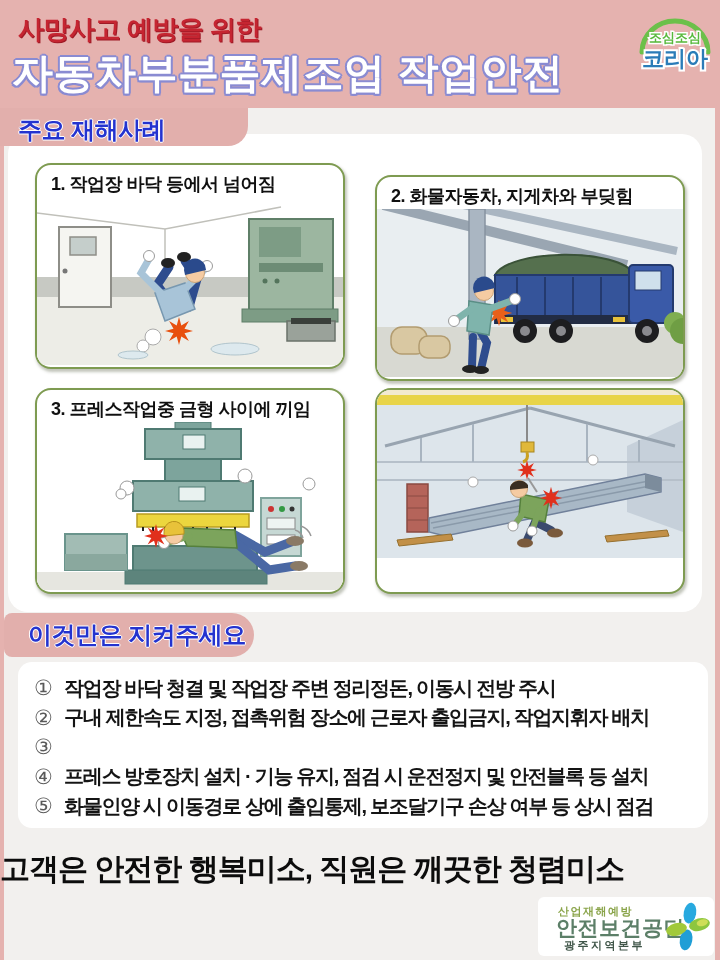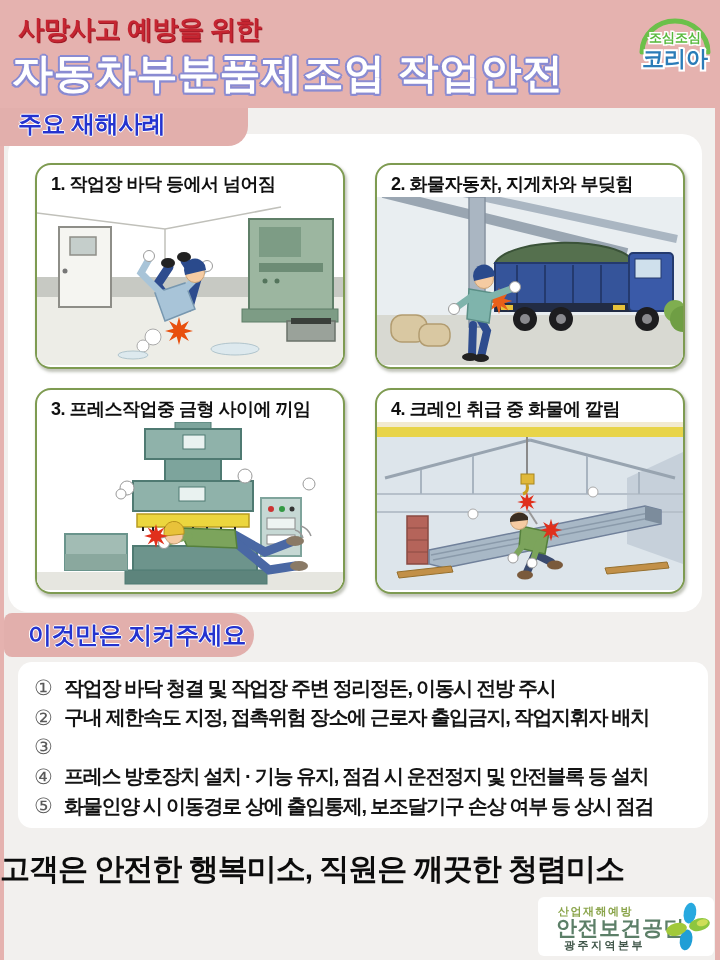--- a/index.html
+++ b/index.html
@@ -22,21 +22,21 @@
     text-shadow:-2px 0 0 #8a8bd2,2px 0 0 #8a8bd2,0 -2px 0 #8a8bd2,0 2px 0 #8a8bd2,
                 -1.5px -1.5px 0 #8a8bd2,1.5px -1.5px 0 #8a8bd2,
                 -1.5px 1.5px 0 #8a8bd2,1.5px 1.5px 0 #8a8bd2;
   }
   .campaign-logo{position:absolute;left:634px;top:12px;width:82px;height:68px;}
 
   
   .tab-cases{
     position:absolute;left:0;top:108px;width:248px;height:38px;
     background:#e2afac;border-radius:0 0 20px 0;z-index:3;
-    display:flex;align-items:flex-start;padding-left:18px;box-sizing:border-box;
+    display:flex;align-items:flex-end;padding-left:18px;box-sizing:border-box;
   }
   .bar-rules{
     position:absolute;left:4px;top:613px;width:250px;height:44px;
     background:#e2afac;border-radius:8px 22px 22px 8px;z-index:3;
     display:flex;align-items:center;padding-left:24px;box-sizing:border-box;
   }
   .section-label{
     font-size:24px;font-weight:800;color:#2433cf;letter-spacing:-0.5px;white-space:nowrap;
     text-shadow:-1px 0 0 #fff,1px 0 0 #fff,0 -1px 0 #fff,0 1px 0 #fff;
   }
@@ -44,21 +44,21 @@
   
   .card-cases{
     position:absolute;left:8px;top:134px;width:694px;height:478px;
     background:#ffffff;border-radius:20px;z-index:1;
   }
   .panel{
     position:absolute;width:310px;height:206px;box-sizing:border-box;
     background:#fff;border:2px solid #7e9b51;border-radius:16px;
     box-shadow:1.5px 2.5px 3px rgba(80,90,60,0.35);z-index:2;overflow:hidden;
   }
-  .panel.p1{left:35px;top:163px;} .panel.p2{left:375px;top:163px;}
+  .panel.p1{left:35px;top:163px;} .panel.p2{left:375px;top:175px;}
   .panel.p3{left:35px;top:388px;} .panel.p4{left:375px;top:388px;}
   .panel-caption{
     padding:7px 12px 1px 14px;font-size:18px;font-weight:800;color:#101010;
     letter-spacing:-0.5px;white-space:nowrap;
   }
   .panel svg{display:block;}
 
   
   .card-rules{
     position:absolute;left:18px;top:662px;width:690px;height:166px;box-sizing:border-box;
@@ -229,21 +229,20 @@
       <polygon points="142,106 198,108 200,126 150,124" fill="#7ca45c" stroke="#55803c" stroke-width="1.5"></polygon>
       <polyline points="152,114 132,120" fill="none" stroke="#7ca45c" stroke-width="7" stroke-linecap="round"></polyline>
       <circle cx="127" cy="121" r="5.5" fill="#fff" stroke="#9a9a9a"></circle>
       <circle cx="137" cy="113" r="9" fill="#f5cba2" stroke="#caa378"></circle>
       <path d="M127,111 A10,10 0 0 1 147,108 L147,112 L127,114 Z" fill="#e8c23a" stroke="#b8921c"></path>
       <polygon transform="translate(119,114) scale(0.85)" fill="#e0301c" points="0,-14 2.3,-5.5 9.9,-9.9 5.5,-2.3 14,0 5.5,2.3 9.9,9.9 2.3,5.5 0,14 -2.3,5.5 -9.9,9.9 -5.5,2.3 -14,0 -5.5,-2.3 -9.9,-9.9 -2.3,-5.5"></polygon>
     </svg>
   </div>
 
   <div class="panel p4">
-    <div class="panel-caption">4. 크레인 취급 중 화물에 깔림</div>
     <svg width="306" height="168" viewBox="0 0 306 168">
       <rect x="0" y="0" width="306" height="168" fill="#dde5eb"></rect>
       <rect x="0" y="0" width="306" height="5" fill="#f2ead0"></rect>
       <rect x="0" y="5" width="306" height="10" fill="#e8d449"></rect>
       <polygon points="250,56 306,30 306,142 250,122" fill="#c6d0da"></polygon>
       <line x1="8" y1="56" x2="153" y2="18" stroke="#98a4b0" stroke-width="3"></line>
       <line x1="153" y1="18" x2="298" y2="56" stroke="#98a4b0" stroke-width="3"></line>
       <line x1="0" y1="72" x2="306" y2="72" stroke="#b6c0ca" stroke-width="2"></line>
       <line x1="0" y1="90" x2="306" y2="90" stroke="#b6c0ca" stroke-width="2"></line>
       <line x1="44" y1="48" x2="44" y2="72" stroke="#a8b4c0" stroke-width="2"></line>

